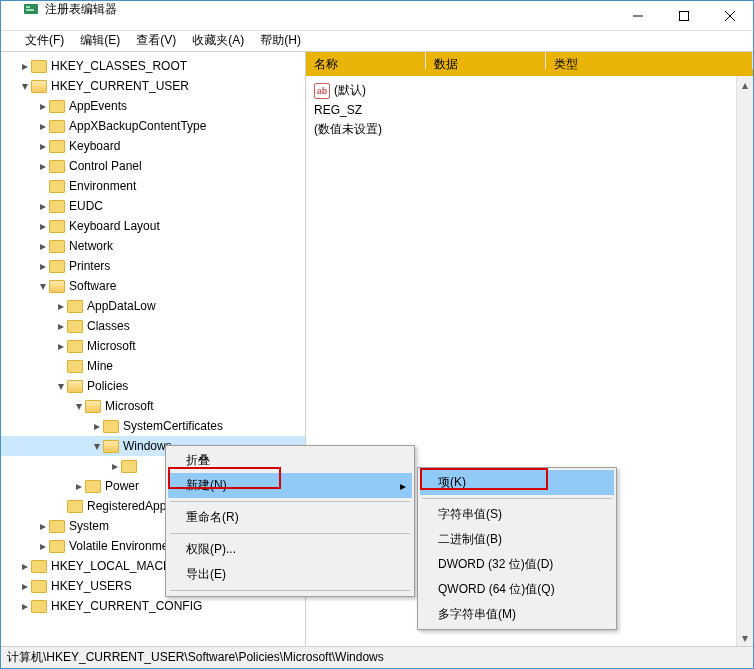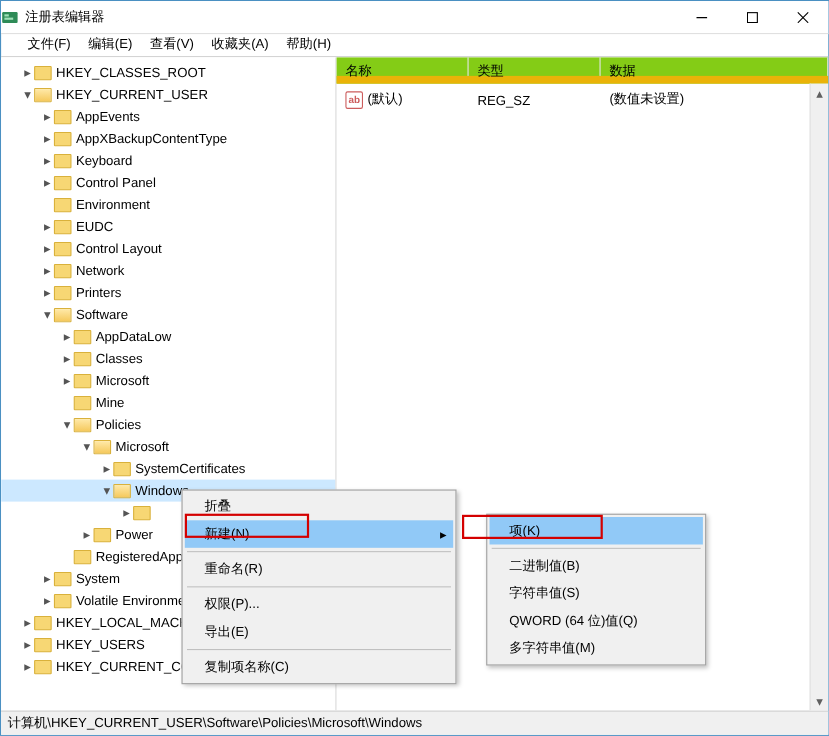--- a/index.html
+++ b/index.html
@@ -1,34 +1,34 @@
 <!DOCTYPE html>
 <html><head>
 <meta charset="utf-8">
 <style>
 * { box-sizing: border-box; margin: 0; padding: 0; font-family: "Microsoft YaHei", "Segoe UI", sans-serif; font-size: 12px; }
 body { background: #f0f0f0; width: 754px; height: 669px; overflow: hidden; position: relative; }
 .window { width: 754px; height: 669px; background: #fff; border: 1px solid #4a90c2; display: flex; flex-direction: column; }
-.titlebar { height: 30px; background: #fff; display: flex; align-items: center; padding-left: 0; border-bottom: 1px solid #e0e0e0; }
+.titlebar { height: 30px; background: #fff; display: flex; padding-left: 22px; border-bottom: 1px solid #e0e0e0; }
 .titlebar .icon { width: 16px; height: 16px; margin-right: 6px; }
 .titlebar .title { flex: 1; }
 .winbtns { display: flex; }
 .winbtn { width: 46px; height: 30px; display: flex; align-items: center; justify-content: center; }
 .winbtn svg { width: 10px; height: 10px; }
 .menubar { height: 20px; display: flex; align-items: flex-end; padding-left: 16px; }
 .menubar .item { padding: 2px 8px; }
 .content { flex: 1; display: flex; border-top: 1px solid #d0d0d0; overflow: hidden; }
 .tree-pane { width: 305px; border-right: 1px solid #d0d0d0; overflow: auto; padding-top: 4px; background: #fff; }
 .list-pane { flex: 1; background: #fff; display: flex; flex-direction: column; }
-.list-header { display: flex; border-bottom: 7px solid #eab308; height: 24px; background: #84cc16; }
+.list-header { display: flex; border-bottom: 7px solid #eab308; height: 24px; background: #eab308; }
 .list-header .col { padding: 4px 8px; border-right: 1px solid #e5e5e5; }
 .list-header .col:nth-child(1){ width:120px;}
 .list-header .col:nth-child(2){ width:120px;}
 .list-header .col:nth-child(3){ flex:1;}
-.list-row { display: flex; padding-top: 4px;}
+.list-row { display: flex; padding-top: 4px; flex-direction: column;}
 .list-row .cell { padding: 2px 8px; display:flex; align-items:center; gap:4px;}
 .list-row .cell:nth-child(1){ width:120px;}
 .list-row .cell:nth-child(2){ width:120px;}
 .list-row .cell:nth-child(3){ flex:1;}
 .statusbar { height: 22px; border-top: 1px solid #d0d0d0; padding: 2px 6px; display: flex; align-items: center; background:#f0f0f0;}
 .tree-row { display: flex; align-items: center; height: 20px; white-space: nowrap; }
 .tree-row .label { padding-left: 2px; }
 .tree-row .ind { display:inline-block; width:18px; }
 .expander { width: 12px; height: 12px; display: inline-flex; align-items:center; justify-content:center; color:#555;}
 .folder { width: 16px; height: 13px; background: #f7d774; border:1px solid #d9b13b; border-radius:1px; display:inline-block; margin-right:2px;}
@@ -142,21 +142,21 @@
           <span class="ind"></span>
           <span class="expander">▸</span>
           <span class="folder"></span>
           <span class="label">EUDC</span>
         </div>
       <div class="tree-row">
           <span class="ind"></span>
           <span class="ind"></span>
           <span class="expander">▸</span>
           <span class="folder"></span>
-          <span class="label">Control Layout</span>
+          <span class="label">Keyboard Layout</span>
         </div>
       <div class="tree-row">
           <span class="ind"></span>
           <span class="ind"></span>
           <span class="expander">▸</span>
           <span class="folder"></span>
           <span class="label">Network</span>
         </div>
       <div class="tree-row">
           <span class="ind"></span>
@@ -299,22 +299,22 @@
           <span class="ind"></span>
           <span class="expander">▸</span>
           <span class="folder"></span>
           <span class="label">HKEY_CURRENT_CONFIG</span>
         </div>
     </div>
 
     <div class="list-pane">
       <div class="list-header">
         <div class="col">名称</div>
+        <div class="col">数据</div>
         <div class="col">类型</div>
-        <div class="col">数据</div>
       </div>
       <div class="list-body">
         <div class="list-row">
           <div class="cell">
               <span class="string-icon">ab</span>
               <span>(默认)</span>
             </div>
           <div class="cell">REG_SZ</div>
           <div class="cell">(数值未设置)</div>
         </div>
@@ -333,27 +333,27 @@
 
 <div class="context-menu" style="left:165px; top:445px; width:250px;">
   <div class="mitem"><span>折叠</span></div>
   <div class="mitem hover"><span>新建(N)</span><span class="arrow">▸</span></div>
   <div class="sep"></div>
   <div class="mitem"><span>重命名(R)</span></div>
   <div class="sep"></div>
   <div class="mitem"><span>权限(P)...</span></div>
   <div class="mitem"><span>导出(E)</span></div>
   <div class="sep"></div>
-  <div class="mitem"><span>复制项名称(C)</span></div>
 
 </div>
 
-<div class="context-menu" style="left:442px; top:467px; width:200px;">
+<div class="context-menu" style="left:417px; top:467px; width:200px;">
   <div class="mitem hover"><span>项(K)</span></div>
   <div class="sep"></div>
+  <div class="mitem"><span>字符串值(S)</span></div>
   <div class="mitem"><span>二进制值(B)</span></div>
-  <div class="mitem"><span>字符串值(S)</span></div>
+  <div class="mitem"><span>DWORD (32 位)值(D)</span></div>
   <div class="mitem"><span>QWORD (64 位)值(Q)</span></div>
   <div class="mitem"><span>多字符串值(M)</span></div>
 </div>
 
 <div class="redbox" style="left:168px; top:467px; width:113px; height:22px;"></div>
 <div class="redbox" style="left:420px; top:468px; width:128px; height:22px;"></div>
 
 </body></html>

